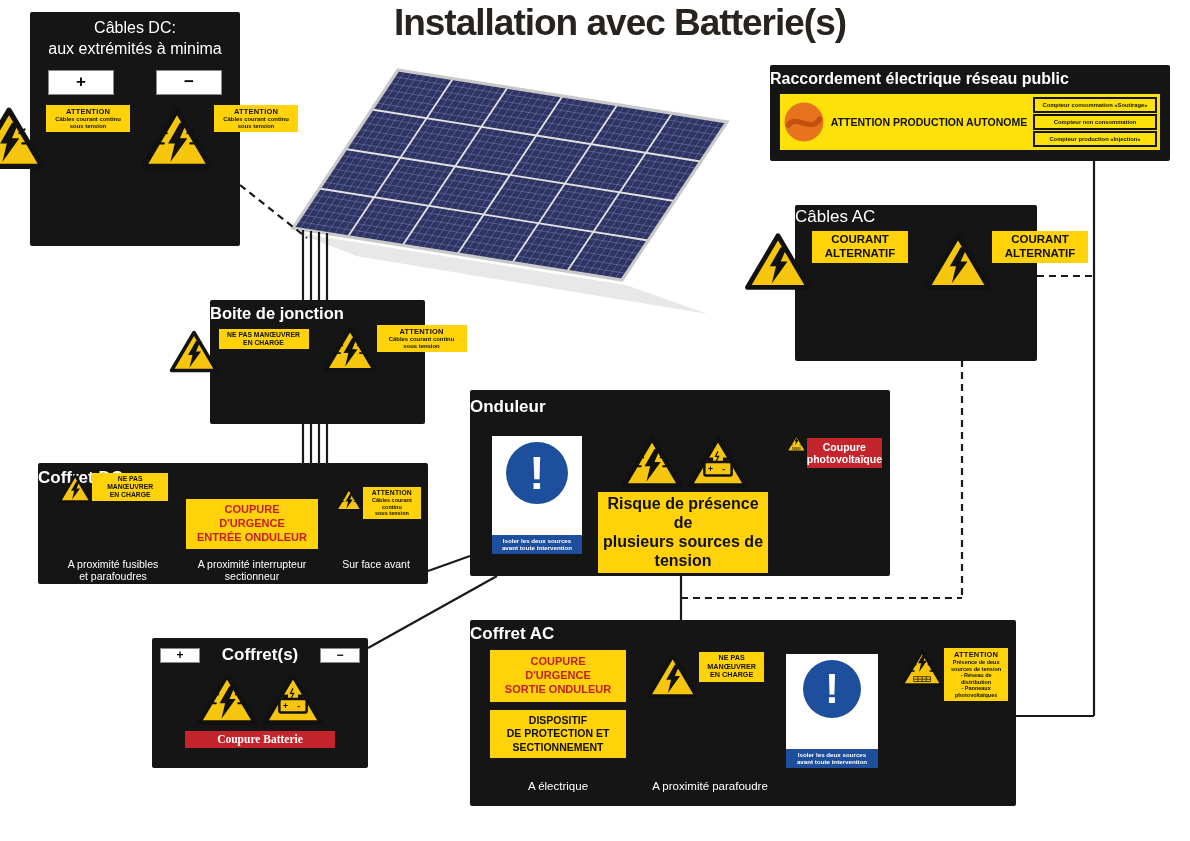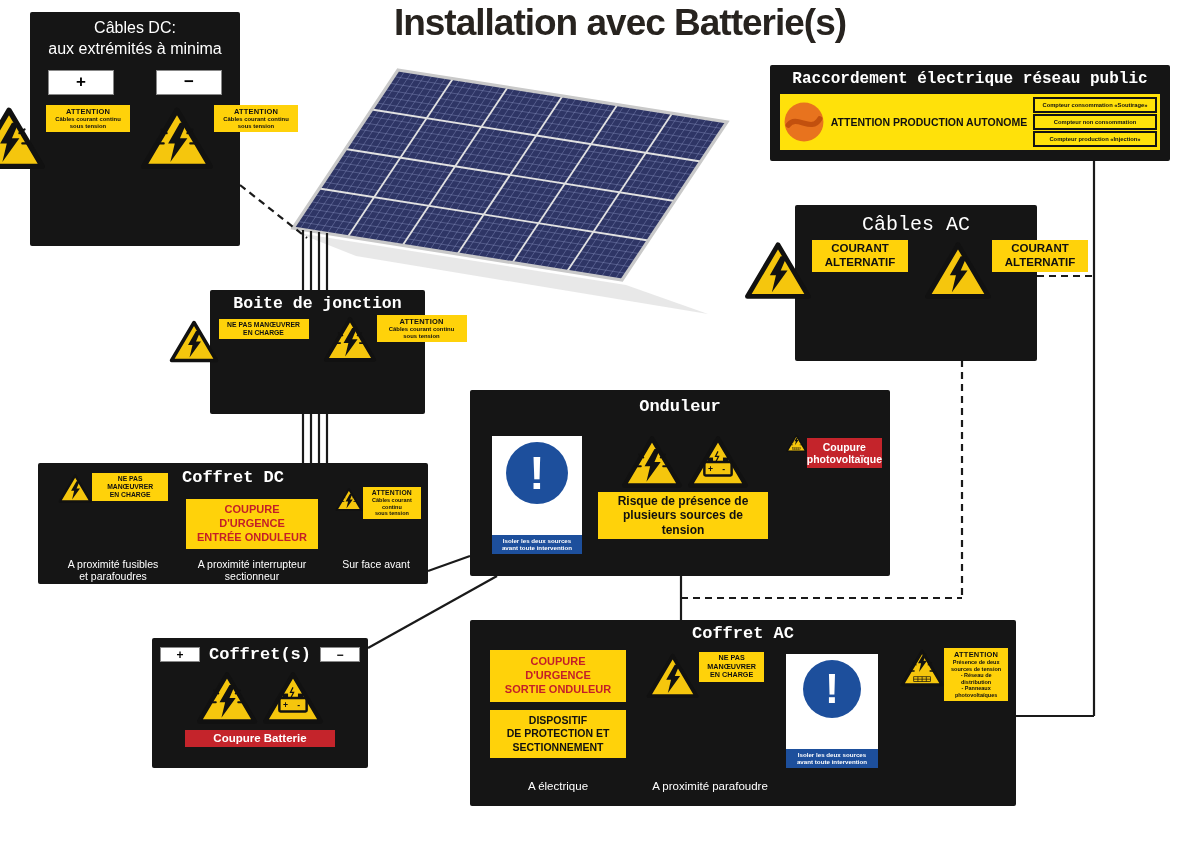--- a/index.html
+++ b/index.html
@@ -3,21 +3,21 @@
 <meta charset="utf-8">
 <style>
   * { box-sizing: border-box; }
   body { margin:0; background:#ffffff; font-family:"Liberation Sans", sans-serif; }
   #canvas { position:relative; width:1190px; height:841px; background:#fff; overflow:hidden; }
   #scene { position:absolute; left:0; top:0; z-index:1; }
   #title { position:absolute; left:0; top:2px; width:1240px; margin:0; text-align:center;
            font-size:37px; font-weight:bold; letter-spacing:-1px; color:#27231f; z-index:3; }
   .panel { position:absolute; background:#151515; color:#fff; z-index:2; border-radius:2px; }
   .pre { white-space:pre-line; }
-  .ptitle { font-weight:bold; text-align:center;font-family:Liberation Mono, monospace; }
+  .ptitle { font-weight:bold; text-align:left; }
   .sign { display:flex; flex-direction:row; align-items:flex-start; }
   .tri { display:block; }
   .tri svg { display:block; width:100%; height:auto; }
   .ylabel { background:#ffd20a; color:#101010; text-align:center; font-weight:bold; line-height:1.2; padding:2px 2px; }
   .head { display:block; font-size:7.5px; letter-spacing:.2px; }
   .body { display:block; font-size:5.9px; }
   .body-sm { display:block; font-size:5.5px; text-align:center; }
   .whitebox { background:#fff; color:#000; display:flex; align-items:center; justify-content:center; font-weight:bold; border:1px solid #888; }
   .ybox { background:#ffd20a; color:#111; display:flex; align-items:center; justify-content:center; text-align:center; font-weight:bold; line-height:1.25; }
   .redtxt { color:#c41f28; }
@@ -193,21 +193,21 @@
       <span class="banner-text">ATTENTION PRODUCTION AUTONOME</span>
       <div class="meters">
         <span class="meter">Compteur consommation «Soutirage»</span>
         <span class="meter">Compteur non consommation</span>
         <span class="meter">Compteur production «Injection»</span>
       </div>
     </div>
   </section>
 
   <section class="panel" style="left:795px;top:205px;width:242px;height:156px;">
-    <div class="ptitle" style="font-weight:normal;font-size:20px;padding-top:8px;">Câbles AC</div>
+    <div class="ptitle" style="font-weight:normal;font-size:17px;padding-top:2px;">Câbles AC</div>
     <div style="display:flex;justify-content:center;gap:16px;margin-top:4px;">
       <div class="sign">
         <span class="tri" style="width:68px;">
             <svg viewBox="0 0 100 90" aria-hidden="true">
               <path d="M50 7 L95 83 L5 83 Z" fill="#f5c60d" stroke="#111" stroke-width="7" stroke-linejoin="round"></path>
               <path d="M54 24 L38 52 L47 52 L41 77 L64 45 L54 45 L63 24 Z" fill="#111"></path>
             </svg>
           </span>
         <span class="ylabel pre" style="width:96px;font-size:11.5px;">COURANT
 ALTERNATIF</span>
@@ -218,21 +218,21 @@
               <path d="M50 7 L95 83 L5 83 Z" fill="#f5c60d" stroke="#111" stroke-width="7" stroke-linejoin="round"></path>
               <path d="M54 24 L38 52 L47 52 L41 77 L64 45 L54 45 L63 24 Z" fill="#111"></path>
             </svg>
           </span>
         <span class="ylabel pre" style="width:96px;font-size:11.5px;">COURANT
 ALTERNATIF</span>
       </div>
     </div>
   </section>
 
-  <section class="panel" style="left:210px;top:290px;width:215px;height:124px;">
+  <section class="panel" style="left:210px;top:300px;width:215px;height:124px;">
     <div class="ptitle" style="font-size:16.5px;padding-top:4px;">Boite de jonction</div>
     <div style="display:flex;justify-content:center;gap:14px;align-items:flex-end;margin-top:2px;">
       <div class="sign">
         <span class="tri" style="width:50px;">
             <svg viewBox="0 0 100 90" aria-hidden="true">
               <path d="M50 7 L95 83 L5 83 Z" fill="#f5c60d" stroke="#111" stroke-width="7" stroke-linejoin="round"></path>
               <path d="M54 24 L38 52 L47 52 L41 77 L64 45 L54 45 L63 24 Z" fill="#111"></path>
             </svg>
           </span>
         <span class="ylabel pre" style="width:90px;font-size:6.8px;">NE PAS MANŒUVRER
@@ -327,21 +327,21 @@
               <path d="M50 7 L95 83 L5 83 Z" fill="#f5c60d" stroke="#111" stroke-width="7" stroke-linejoin="round"></path>
               <rect x="28" y="45" width="44" height="22" rx="2" fill="none" stroke="#111" stroke-width="4"></rect>
               <rect x="33" y="38" width="9" height="7" fill="#111"></rect>
               <rect x="58" y="38" width="9" height="7" fill="#111"></rect>
               <text x="34" y="61" font-size="14" font-weight="bold" fill="#111">+</text>
               <text x="57" y="61" font-size="14" font-weight="bold" fill="#111">-</text>
               <path d="M50 28 l-4 8 h5 l-4 8" stroke="#111" stroke-width="2" fill="none"></path>
             </svg>
           </span>
       </div>
-      <div class="ylabel pre" style="width:170px;font-size:12px;margin-top:2px;">Risque de présence de
+      <div class="ylabel pre" style="width:170px;font-size:16px;margin-top:2px;">Risque de présence de
 plusieurs sources de
 tension</div>
     </div>
     <div class="sign" style="position:absolute;left:316px;top:44px;width:96px;">
       <span class="tri" style="width:76px;">
           <svg viewBox="0 0 100 90" aria-hidden="true">
             <path d="M50 7 L95 83 L5 83 Z" fill="#f5c60d" stroke="#111" stroke-width="7" stroke-linejoin="round"></path>
             <g transform="translate(11,-6) scale(0.78)">
               <path d="M54 24 L38 52 L47 52 L41 77 L64 45 L54 45 L63 24 Z" fill="#111"></path>
             </g>
@@ -389,21 +389,21 @@
             <path d="M50 7 L95 83 L5 83 Z" fill="#f5c60d" stroke="#111" stroke-width="7" stroke-linejoin="round"></path>
             <rect x="28" y="45" width="44" height="22" rx="2" fill="none" stroke="#111" stroke-width="4"></rect>
             <rect x="33" y="38" width="9" height="7" fill="#111"></rect>
             <rect x="58" y="38" width="9" height="7" fill="#111"></rect>
             <text x="34" y="61" font-size="14" font-weight="bold" fill="#111">+</text>
             <text x="57" y="61" font-size="14" font-weight="bold" fill="#111">-</text>
             <path d="M50 28 l-4 8 h5 l-4 8" stroke="#111" stroke-width="2" fill="none"></path>
           </svg>
         </span>
     </div>
-    <div class="redlabel" style="width:150px;height:17px;font-size:11.5px;margin:4px auto 8px;">Coupure Batterie</div>
+    <div class="redlabel" style="width:150px;height:17px;font-size:11.5px;margin:4px auto 8px;font-family:Liberation Serif, serif;">Coupure Batterie</div>
   </section>
 
   <section class="panel" style="left:470px;top:620px;width:546px;height:186px;">
     <div class="ptitle" style="font-size:17px;padding-top:4px;">Coffret AC</div>
     <div style="position:absolute;left:20px;top:30px;width:136px;">
       <div class="ybox redtxt pre" style="height:52px;font-size:11px;">COUPURE
 D'URGENCE
 SORTIE ONDULEUR</div>
       <div class="ybox pre" style="height:48px;font-size:10.5px;margin-top:8px;">DISPOSITIF
 DE PROTECTION ET

